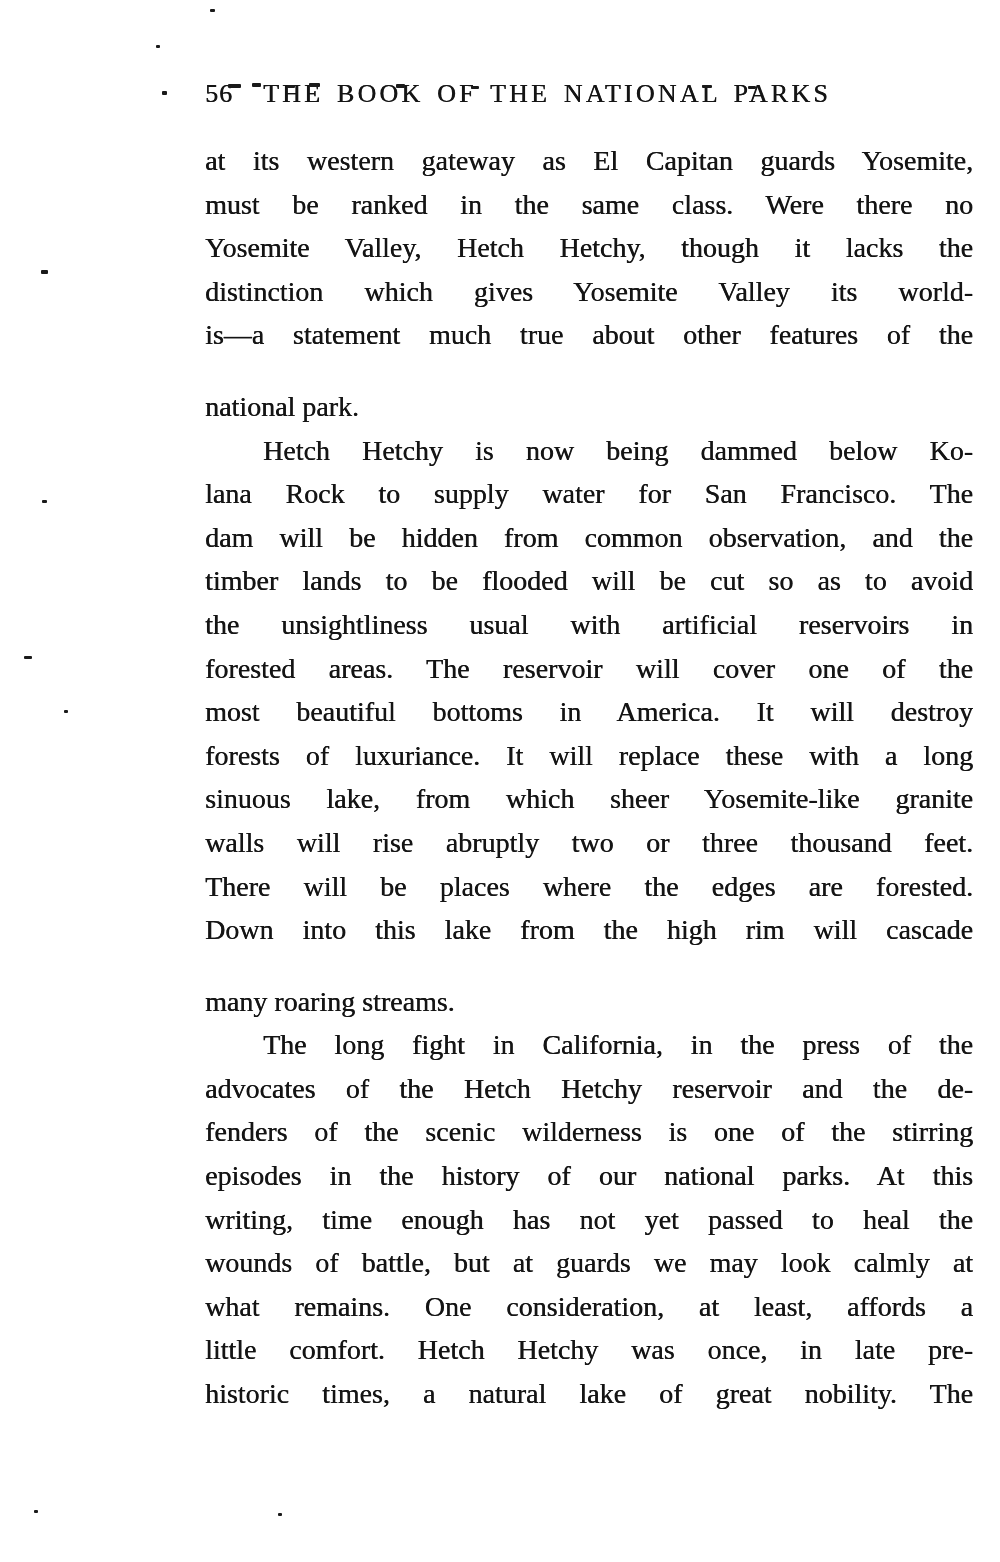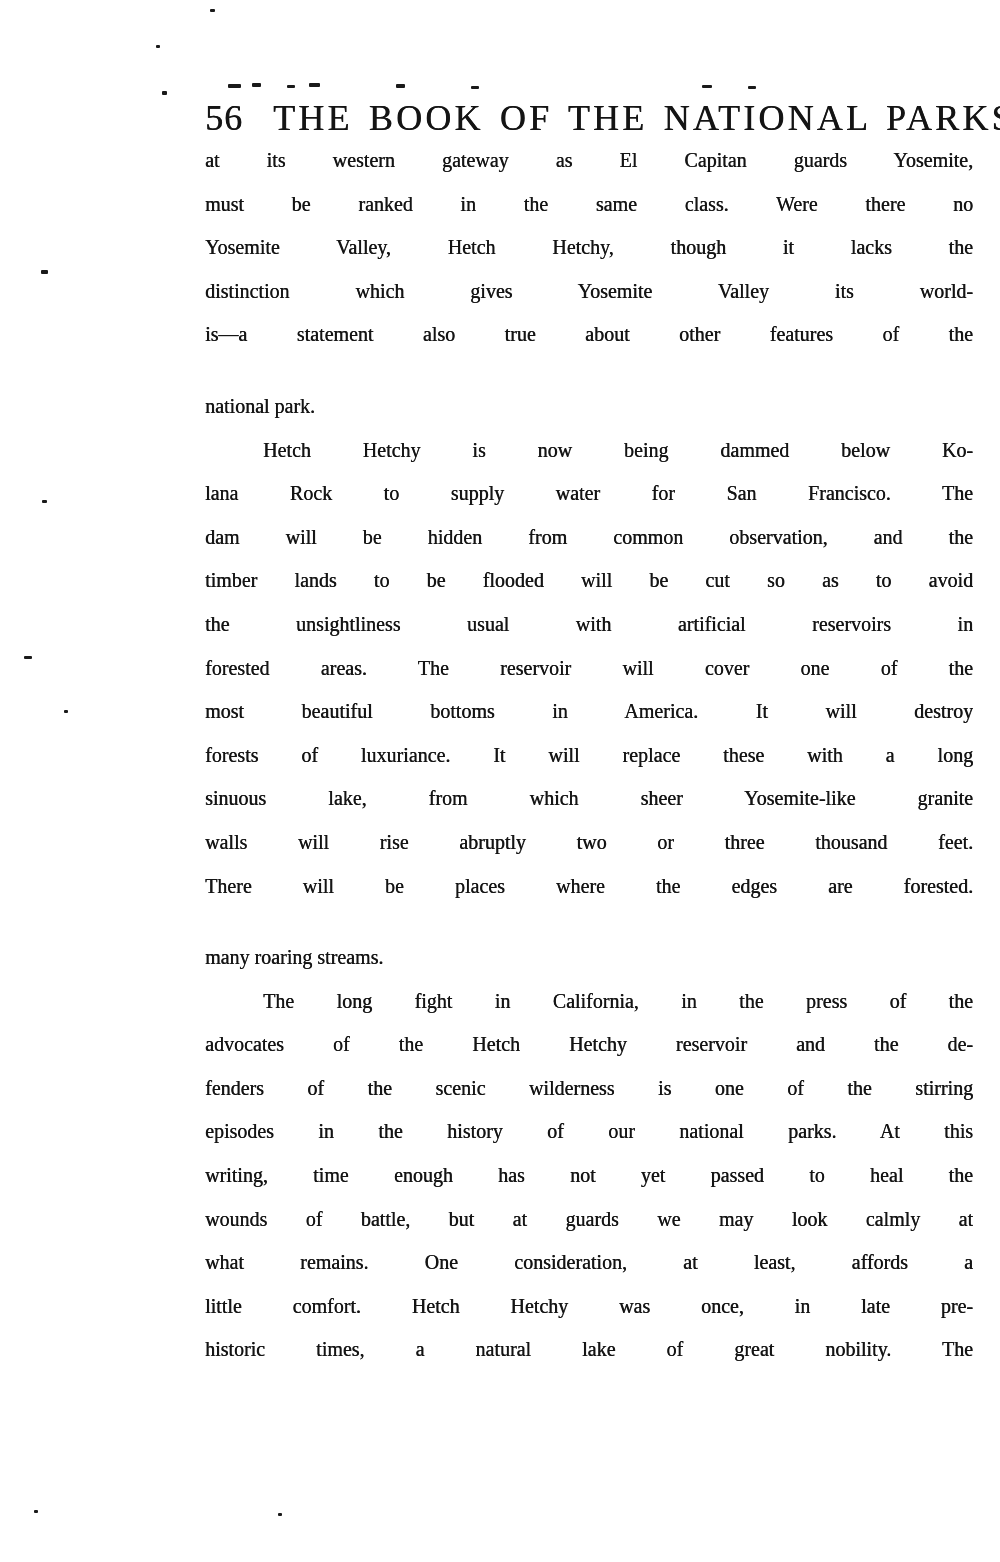--- a/index.html
+++ b/index.html
@@ -16,43 +16,43 @@
     position: relative;
   }
   .page {
     position: absolute;
     inset: 0;
     background: #ffffff;
   }
   .page-header {
     position: absolute;
     left: 205px;
-    top: 100px;
+    top: 76px;
     width: 768px;
     display: flex;
     align-items: center;
-    font-size: 36px;
+    font-size: 26px;
     line-height: 36px;
     white-space: nowrap;
     text-shadow: 0.4px 0.2px 0 #222;
   }
   .page-number {
     letter-spacing: 1px;
     margin-right: 30px;
   }
   .running-head {
     letter-spacing: 3.2px;
     word-spacing: 4px;
   }
   .body-text {
     position: absolute;
     left: 205px;
     top: 139px;
     width: 768px;
-    font-size: 20px;
+    font-size: 28px;
     text-shadow: 0.4px 0.2px 0 #222;
   }
   .line {
     height: 43.6px;
     line-height: 43.6px;
     text-align: justify;
     text-align-last: justify;
     overflow: hidden;
     white-space: normal;
   }
@@ -77,33 +77,34 @@
   <header class="page-header">
     <span class="page-number">56</span>
     <span class="running-head">THE BOOK OF THE NATIONAL PARKS</span>
   </header>
 
   <main class="body-text" id="body-text">
       <div class="line">at its western gateway as El Capitan guards Yosemite,</div>
       <div class="line">must be ranked in the same class.  Were there no</div>
       <div class="line">Yosemite Valley, Hetch Hetchy, though it lacks the</div>
       <div class="line">distinction which gives Yosemite Valley its world-</div>
-      <div class="line">is—a statement also true about other features of the</div>
+      <div class="line">is—a statement much true about other features of the</div>
       <div class="line last">national park.</div>
       <div class="line indent">Hetch Hetchy is now being dammed below Ko-</div>
       <div class="line">lana Rock to supply water for San Francisco.  The</div>
       <div class="line">dam will be hidden from common observation, and the</div>
       <div class="line">timber lands to be flooded will be cut so as to avoid</div>
       <div class="line">the unsightliness usual with artificial reservoirs in</div>
       <div class="line">forested areas.  The reservoir will cover one of the</div>
       <div class="line">most beautiful bottoms in America.  It will destroy</div>
       <div class="line">forests of luxuriance.  It will replace these with a long</div>
       <div class="line">sinuous lake, from which sheer Yosemite-like granite</div>
       <div class="line">walls will rise abruptly two or three thousand feet.</div>
       <div class="line">There will be places where the edges are forested.</div>
+      <div class="line">Down into this lake from the high rim will cascade</div>
       <div class="line last">many roaring streams.</div>
       <div class="line indent">The long fight in California, in the press of the</div>
       <div class="line">advocates of the Hetch Hetchy reservoir and the de-</div>
       <div class="line">fenders of the scenic wilderness is one of the stirring</div>
       <div class="line">episodes in the history of our national parks.  At this</div>
       <div class="line">writing, time enough has not yet passed to heal the</div>
       <div class="line">wounds of battle, but at guards we may look calmly at</div>
       <div class="line">what remains.  One consideration, at least, affords a</div>
       <div class="line">little comfort.  Hetch Hetchy was once, in late pre-</div>
       <div class="line">historic times, a natural lake of great nobility.  The</div>

